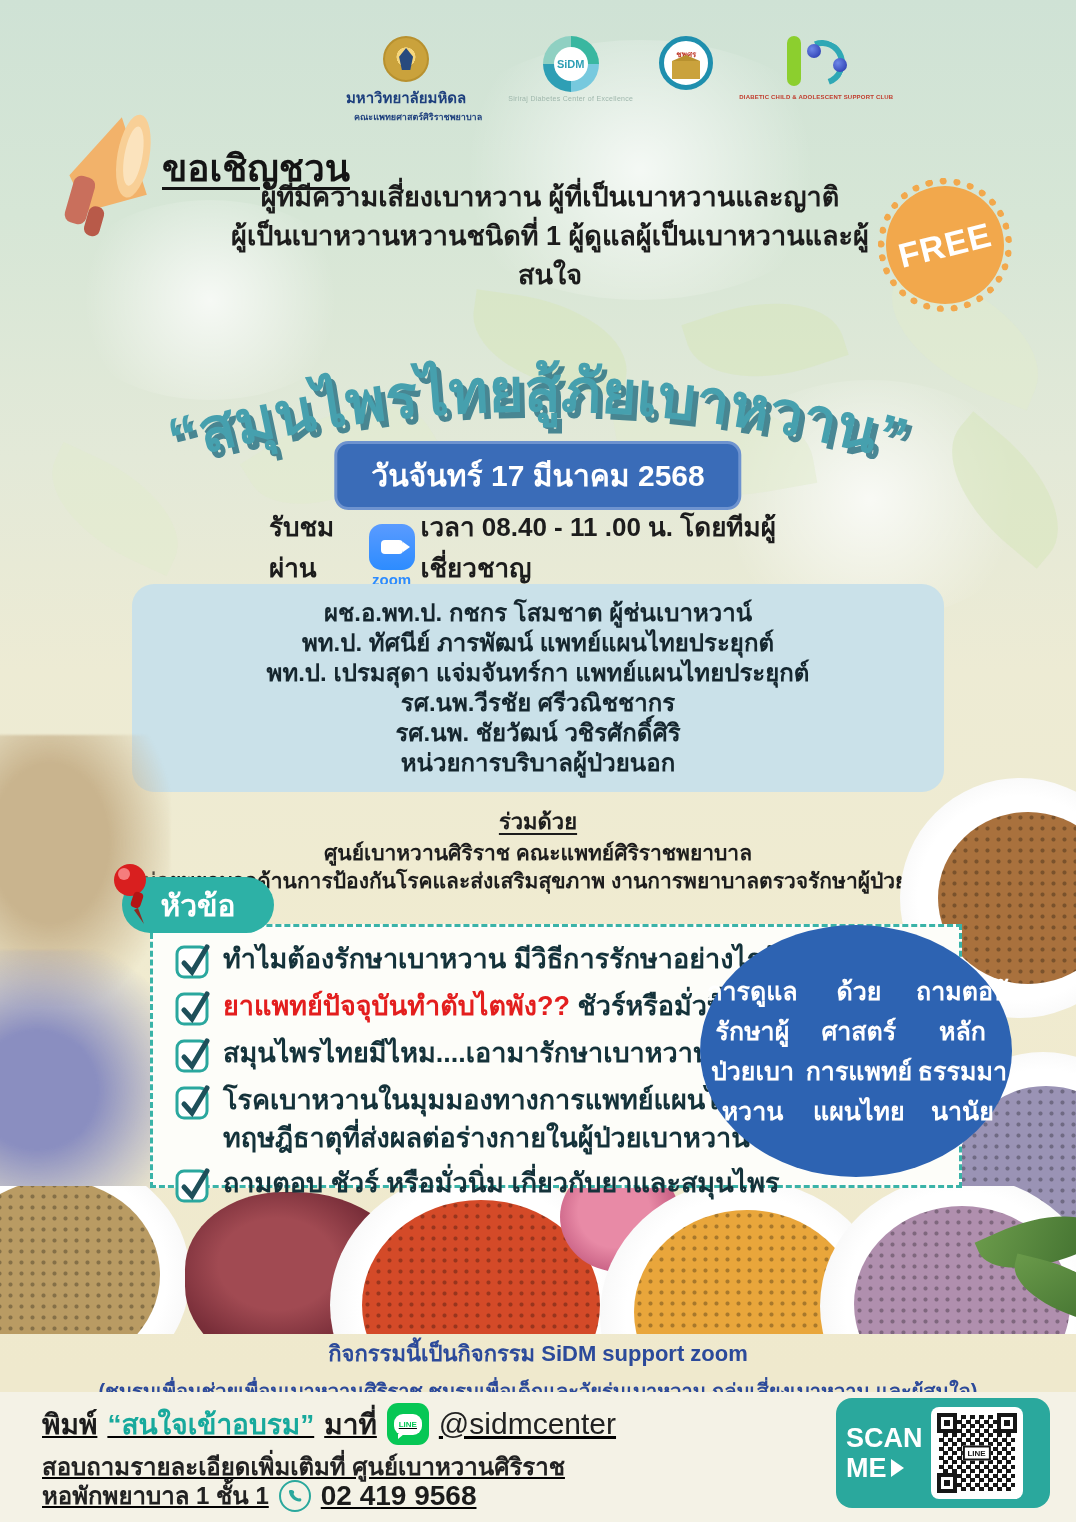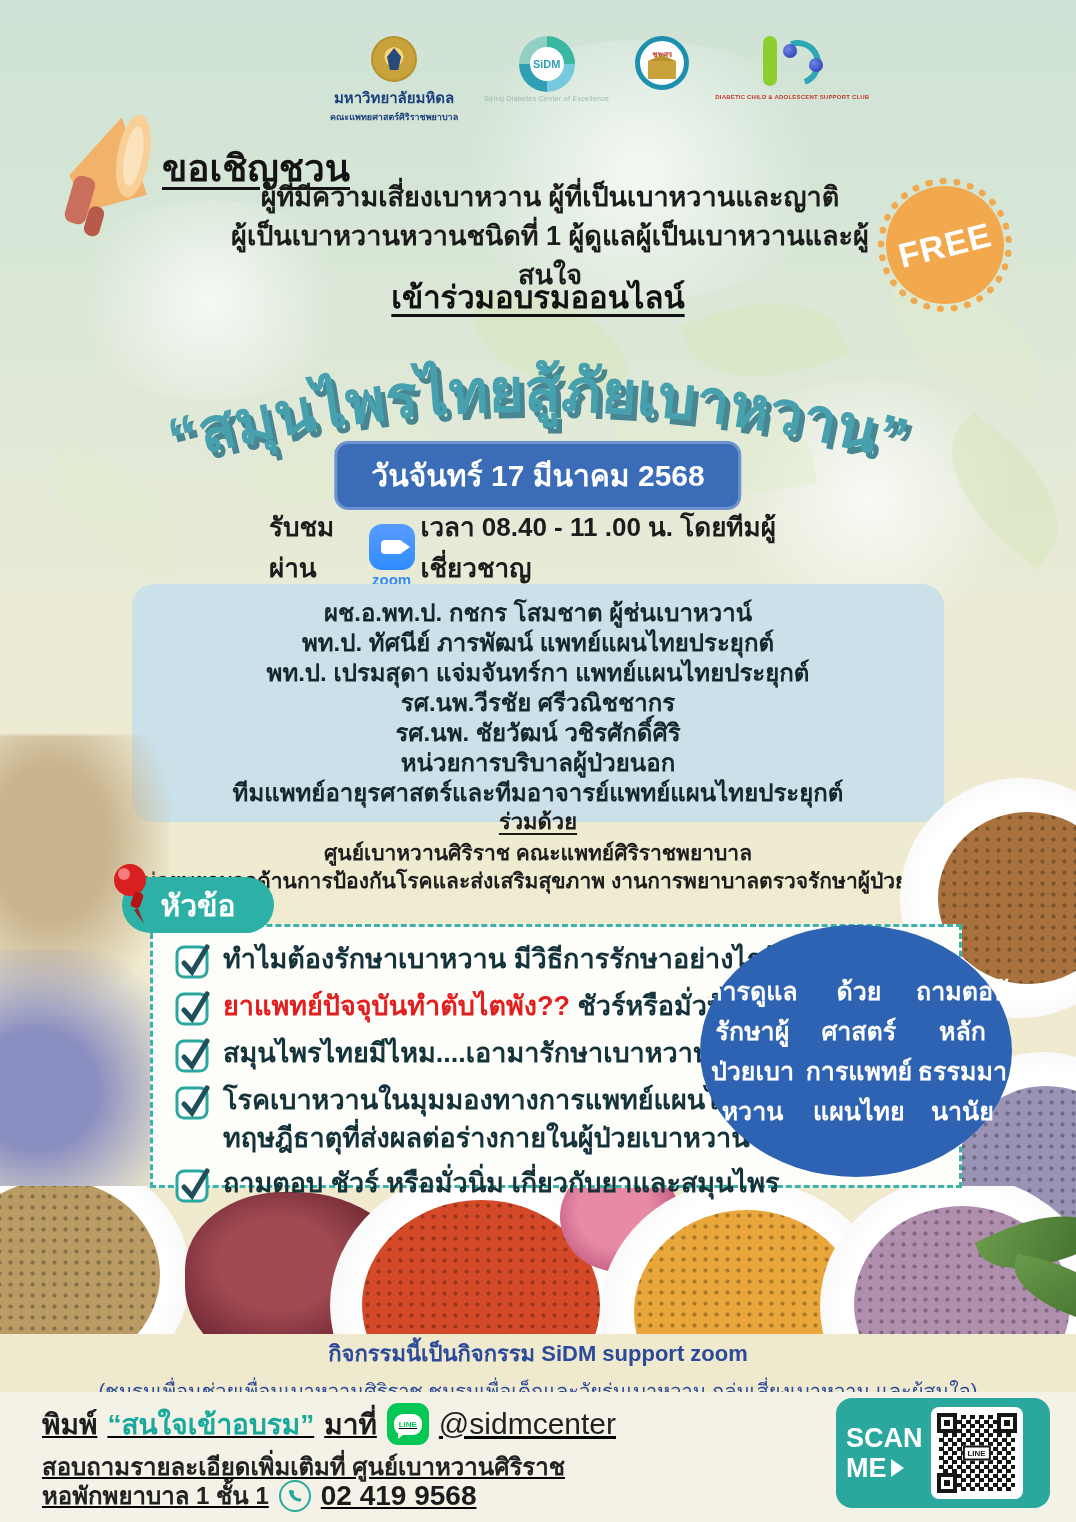--- a/index.html
+++ b/index.html
@@ -14,21 +14,21 @@
   .leaf{ background:#d7e5bc; opacity:.55; border-radius:0 75% 0 75%; }
   .leaf.light{ background:#e2ebcd; opacity:.5; }
   
   .logo-col{ display:flex; flex-direction:column; align-items:center; }
   .mahidol-emblem{ width:46px; height:46px; border-radius:50%;
     background:radial-gradient(circle at 50% 45%, #f6d67c 0 30%, #caa23c 31% 100%);
     border:2px solid #b8912f; position:relative; }
   .mahidol-emblem:after{ content:""; position:absolute; inset:10px 14px;
     background:#274a7e; clip-path:polygon(50% 0,100% 40%,80% 100%,20% 100%,0 40%); }
   .mahidol-title{ color:#1d3f7d; font-size:15px; font-weight:bold; margin-top:4px; }
-  .mahidol-sub{ color:#1d3f7d; font-size:9px; font-weight:bold; }
+  .mahidol-sub{ color:#1d3f7d; font-size:9px; font-weight:bold;margin-left:24px; }
   .sidm-circle{ width:56px; height:56px; border-radius:50%; position:relative;
     background:conic-gradient(#39b7a0 0 90deg,#77c9de 90deg 180deg,#2e9fb5 180deg 270deg,#8fd0c2 270deg 360deg);
     display:flex; align-items:center; justify-content:center; }
   .sidm-inner{ width:34px; height:34px; background:#fff; border-radius:50%;
     display:flex; align-items:center; justify-content:center; font-size:11px; font-weight:bold; color:#2e9fb5;}
   .sidm-sub{ font-size:7px; color:#9fb7ac; margin-top:3px; letter-spacing:.3px;}
   .club-circle{ width:54px; height:54px; border-radius:50%; border:5px solid #1f8fae;
     background:#fff; position:relative; display:flex; align-items:center; justify-content:center; flex-direction:column;}
   .club-label{ font-size:8px; color:#c03a2b; font-weight:bold; }
   .club-building{ width:28px; height:18px; background:#caa23c; position:relative; }
@@ -88,21 +88,21 @@
   
   .blob{ filter:blur(1px); }
   .band{ left:0; top:1186px; width:1076px; height:148px; overflow:hidden;}
   .bowl{ position:absolute; border-radius:50%; background:radial-gradient(circle,#ffffff 60%,#ececec 100%);}
   .fill{ position:absolute; border-radius:50%;}
   .speck{ background-image:radial-gradient(circle, rgba(0,0,0,.28) 1.5px, transparent 2.5px); background-size:11px 11px;}
   .bayleaf{ position:absolute; background:linear-gradient(135deg,#6a9a4a,#3f6e2e); border-radius:0 80% 0 80%;}
   
   .note{ width:100%; text-align:center; color:#2c4a9a;}
   .note .n1{ font-size:22px; font-weight:bold;}
-  .note .n2{ font-size:20px; font-weight:400; margin-top:4px;text-align:center;}
+  .note .n2{ font-size:20px; font-weight:700; margin-top:4px;text-align:center;}
   .footer{ left:0; top:1392px; width:1076px; height:130px; background:#f4f2e6;}
   .f-row{ position:absolute; display:flex; align-items:center; gap:10px;text-decoration:underline;}
   .f-big{ font-size:28px; color:#1c1c1c; font-weight:600;}
   .f-key{ font-size:28px; color:#18a99c; font-weight:bold;}
   .f-id{ font-size:30px; color:#222; }
   .f-mid{ font-size:24px; color:#222; font-weight:600;}
   .line-icon{ width:42px; height:42px; background:#06c755; border-radius:11px; display:flex; align-items:center; justify-content:center;}
   .line-bubble{ width:28px; height:21px; background:#fff; border-radius:9px; display:flex; align-items:center; justify-content:center; position:relative;}
   .line-bubble:after{ content:""; position:absolute; left:4px; bottom:-4px; border-top:5px solid #fff; border-right:6px solid transparent;}
   .line-bubble span{ color:#06c755; font-size:8px; font-weight:bold;}
@@ -169,21 +169,20 @@
     <rect x="28" y="92" width="16" height="30" rx="7" fill="#b85a49" transform="rotate(24 36 107)"></rect>
   </svg>
   <div class="abs invite-heading" style="left:162px;top:138px;">ขอเชิญชวน</div>
   <div class="abs audience" style="left:220px;top:178px;">
     <div>ผู้ที่มีความเสี่ยงเบาหวาน ผู้ที่เป็นเบาหวานและญาติ</div>
     <div>ผู้เป็นเบาหวานหวานชนิดที่ 1 ผู้ดูแลผู้เป็นเบาหวานและผู้สนใจ</div>
   </div>
   <div class="abs free-badge" style="left:886px;top:186px;">
     <span>FREE</span>
   </div>
-  <div class="abs join-heading" style="left:0;top:272px;">เข้าร่วมอบรมออนไลน์</div>
 
   <svg class="abs arch" style="left:58px;top:322px;" width="960" height="185" viewBox="0 0 960 185">
     <path id="archpath" d="M18,170 Q480,8 942,170" fill="none"></path>
     <text class="shadow" transform="translate(5,6)"><textPath href="#archpath" startOffset="50%" text-anchor="middle">“สมุนไพรไทยสู้ภัยเบาหวาน”</textPath></text>
     <text class="main"><textPath href="#archpath" startOffset="50%" text-anchor="middle">“สมุนไพรไทยสู้ภัยเบาหวาน”</textPath></text>
   </svg>
 
   <div class="abs date-pill" style="left:50%;top:441px;transform:translateX(-50%);">วันจันทร์  17 มีนาคม 2568</div>
 
   <div class="abs zoom-row" style="left:50%;top:506px;transform:translateX(-50%);">
@@ -197,21 +196,20 @@
     <span class="txt">เวลา 08.40 - 11 .00 น. โดยทีมผู้เชี่ยวชาญ</span>
   </div>
 
   <div class="abs speakers" style="left:132px;top:584px;">
     <div>ผช.อ.พท.ป. กชกร โสมชาต ผู้ช่นเบาหวาน์</div>
     <div>พท.ป. ทัศนีย์ ภารพัฒน์ แพทย์แผนไทยประยุกต์</div>
     <div>พท.ป. เปรมสุดา แจ่มจันทร์กา แพทย์แผนไทยประยุกต์</div>
     <div>รศ.นพ.วีรชัย ศรีวณิชชากร</div>
     <div>รศ.นพ. ชัยวัฒน์ วชิรศักดิ์ศิริ</div>
     <div>หน่วยการบริบาลผู้ป่วยนอก</div>
-    <div>ทีมแพทย์อายุรศาสตร์และทีมอาจารย์แพทย์แผนไทยประยุกต์</div>
   </div>
 
   <div class="abs cohost" style="left:0;top:804px;">
     <div class="h">ร่วมด้วย</div>
     <div class="l">ศูนย์เบาหวานศิริราช คณะแพทย์ศิริราชพยาบาล</div>
     <div class="l">หน่วยพยาบาลด้านการป้องกันโรคและส่งเสริมสุขภาพ  งานการพยาบาลตรวจรักษาผู้ป่วยนอก</div>
   </div>
 
   <div class="abs blob" style="left:-30px;top:735px;width:200px;height:270px;background:radial-gradient(ellipse at 40% 40%, #c9b48e 0 35%, rgba(201,180,142,.5) 55%, transparent 75%);"></div>
   <div class="abs blob" style="left:-40px;top:950px;width:220px;height:280px;background:radial-gradient(ellipse at 35% 50%, #8a8ec0 0 30%, rgba(138,142,192,.45) 55%, transparent 78%);"></div>

